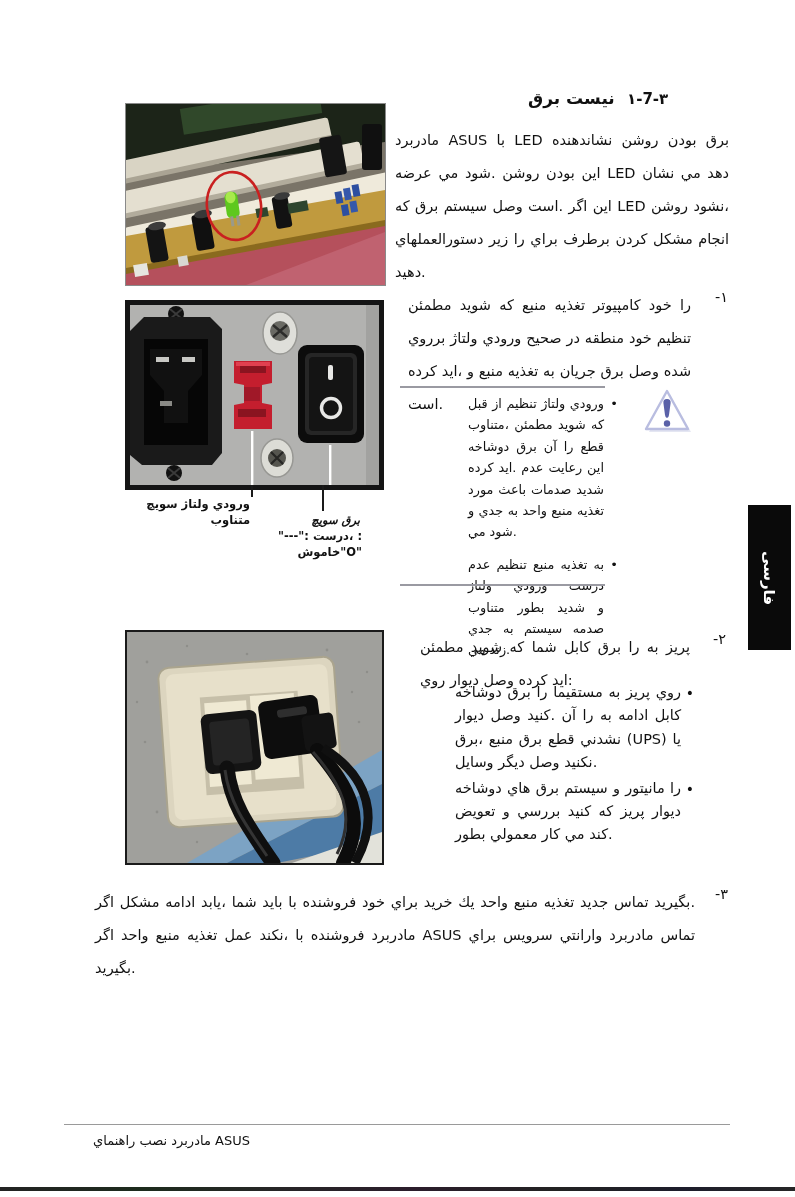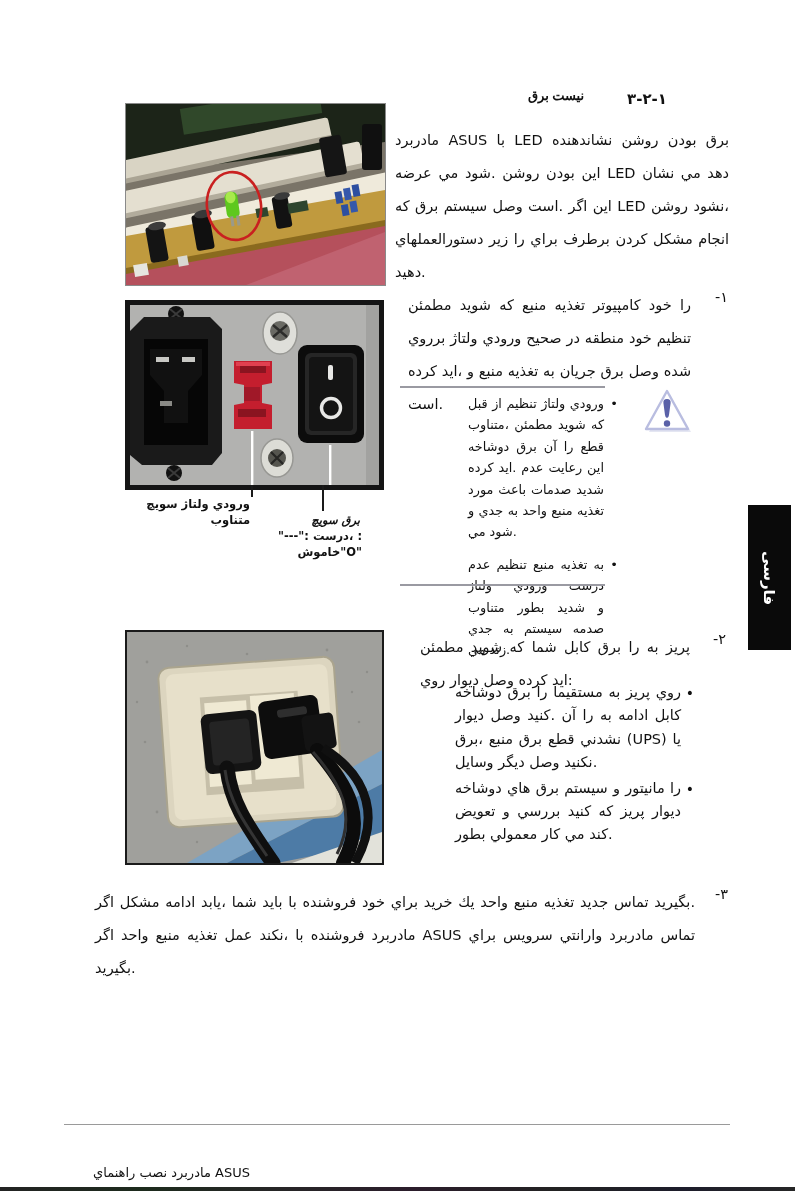--- a/index.html
+++ b/index.html
@@ -1,54 +1,54 @@
 <!DOCTYPE html>
 <html><head>
 <meta charset="utf-8">
 <style>
   html,body{margin:0;padding:0;background:#e8e8e8;}
   .page{position:relative;width:795px;height:1197px;background:#ffffff;margin:0 auto;
         font-family:"DejaVu Sans",sans-serif;color:#111;overflow:hidden;}
   .t{position:absolute;direction:ltr;text-align:justify;line-height:33px;font-size:14.5px;}
   .w{unicode-bidi:isolate;}
-  .title-words{position:absolute;left:528px;top:88px;font-size:13px;font-weight:bold;direction:ltr;font-family:Liberation Serif, serif;}
+  .title-words{position:absolute;left:528px;top:88px;font-size:17px;font-weight:bold;direction:ltr;}
   .title-num{position:absolute;left:627px;top:90px;font-size:15px;font-weight:bold;direction:ltr;letter-spacing:1px;}
   .marker{position:absolute;width:30px;font-size:14.5px;direction:ltr;text-align:right;}
   .photo{position:absolute;overflow:hidden;}
   .photo svg{display:block;}
   .photo1{left:125px;top:103px;width:259px;height:181px;border:1px solid #8a8a8a;}
   .photo2{left:125px;top:300px;width:249px;height:180px;border:5px solid #151515;}
   .photo3{left:125px;top:630px;width:255px;height:231px;border:2px solid #1a1a1a;}
   .rule{position:absolute;left:400px;width:205px;height:2px;background:#9a9aa2;}
   .warn-icon{position:absolute;left:641px;top:388px;width:54px;height:50px;}
   .warn-list{position:absolute;left:468px;top:393px;width:152px;}
   .warn-item{position:relative;direction:ltr;text-align:justify;font-size:12.8px;line-height:21.4px;
              width:136px;margin-bottom:11px;}
   .warn-dot{position:absolute;right:-14px;top:0;font-size:13px;}
   .b2-list{position:absolute;left:455px;top:681px;width:240px;}
   .b2-item{position:relative;direction:ltr;text-align:justify;font-size:14.5px;line-height:23.4px;
            width:226px;margin-bottom:2px;}
   .b2-dot{position:absolute;right:-13px;top:1px;font-size:14px;}
   .callout-line{position:absolute;width:2px;background:#1a1a1a;}
   .psu-label{position:absolute;direction:ltr;text-align:right;font-weight:bold;font-size:11.5px;line-height:16px;}
   .footer-rule{position:absolute;left:64px;top:1124px;width:666px;height:1px;background:#9a9a9a;}
-  .footer-text{position:absolute;left:93px;top:1133px;font-size:13px;direction:ltr;margin-top:32px;}
+  .footer-text{position:absolute;left:93px;top:1133px;font-size:13px;direction:ltr;}
   .lang-tab{position:absolute;left:748px;top:505px;width:43px;height:145px;background:#0a0a0a;
             display:flex;align-items:center;justify-content:center;}
   .lang-tab span{color:#fff;font-size:15px;font-weight:bold;transform:rotate(90deg);white-space:nowrap;}
   .page-edge{position:absolute;left:0;top:1187px;width:795px;height:4px;
              background:linear-gradient(90deg,#232323,#1d2b1d 18%,#262626 34%,#2b1d2b 52%,#222 70%,#1d1d2b 86%,#262626);}
 </style>
 </head>
 <body>
 
 <div class="page">
 
   <div class="title-words"><span class="w">برق</span> <span class="w">نيست</span></div>
-  <div class="title-num">١-٢-٣</div>
+  <div class="title-num">١-7-٣</div>
 
   <div class="photo photo1">
     <svg width="259" height="181" viewBox="0 0 259 181">
       <rect x="0" y="0" width="259" height="181" fill="#7a7468"></rect>
       <polygon points="0,0 259,0 259,38 0,72" fill="#1c2418"></polygon>
       <rect x="55" y="-6" width="140" height="26" fill="#30482a" transform="rotate(-9 125 7)"></rect>
       <g transform="rotate(-12 129 90)">
         <rect x="-14" y="30" width="230" height="20" rx="3" fill="#d9d4c4"></rect>
         <rect x="-14" y="48" width="230" height="5" fill="#aaa494"></rect>
         <rect x="-10" y="60" width="252" height="24" rx="3" fill="#e4dfd0"></rect>

